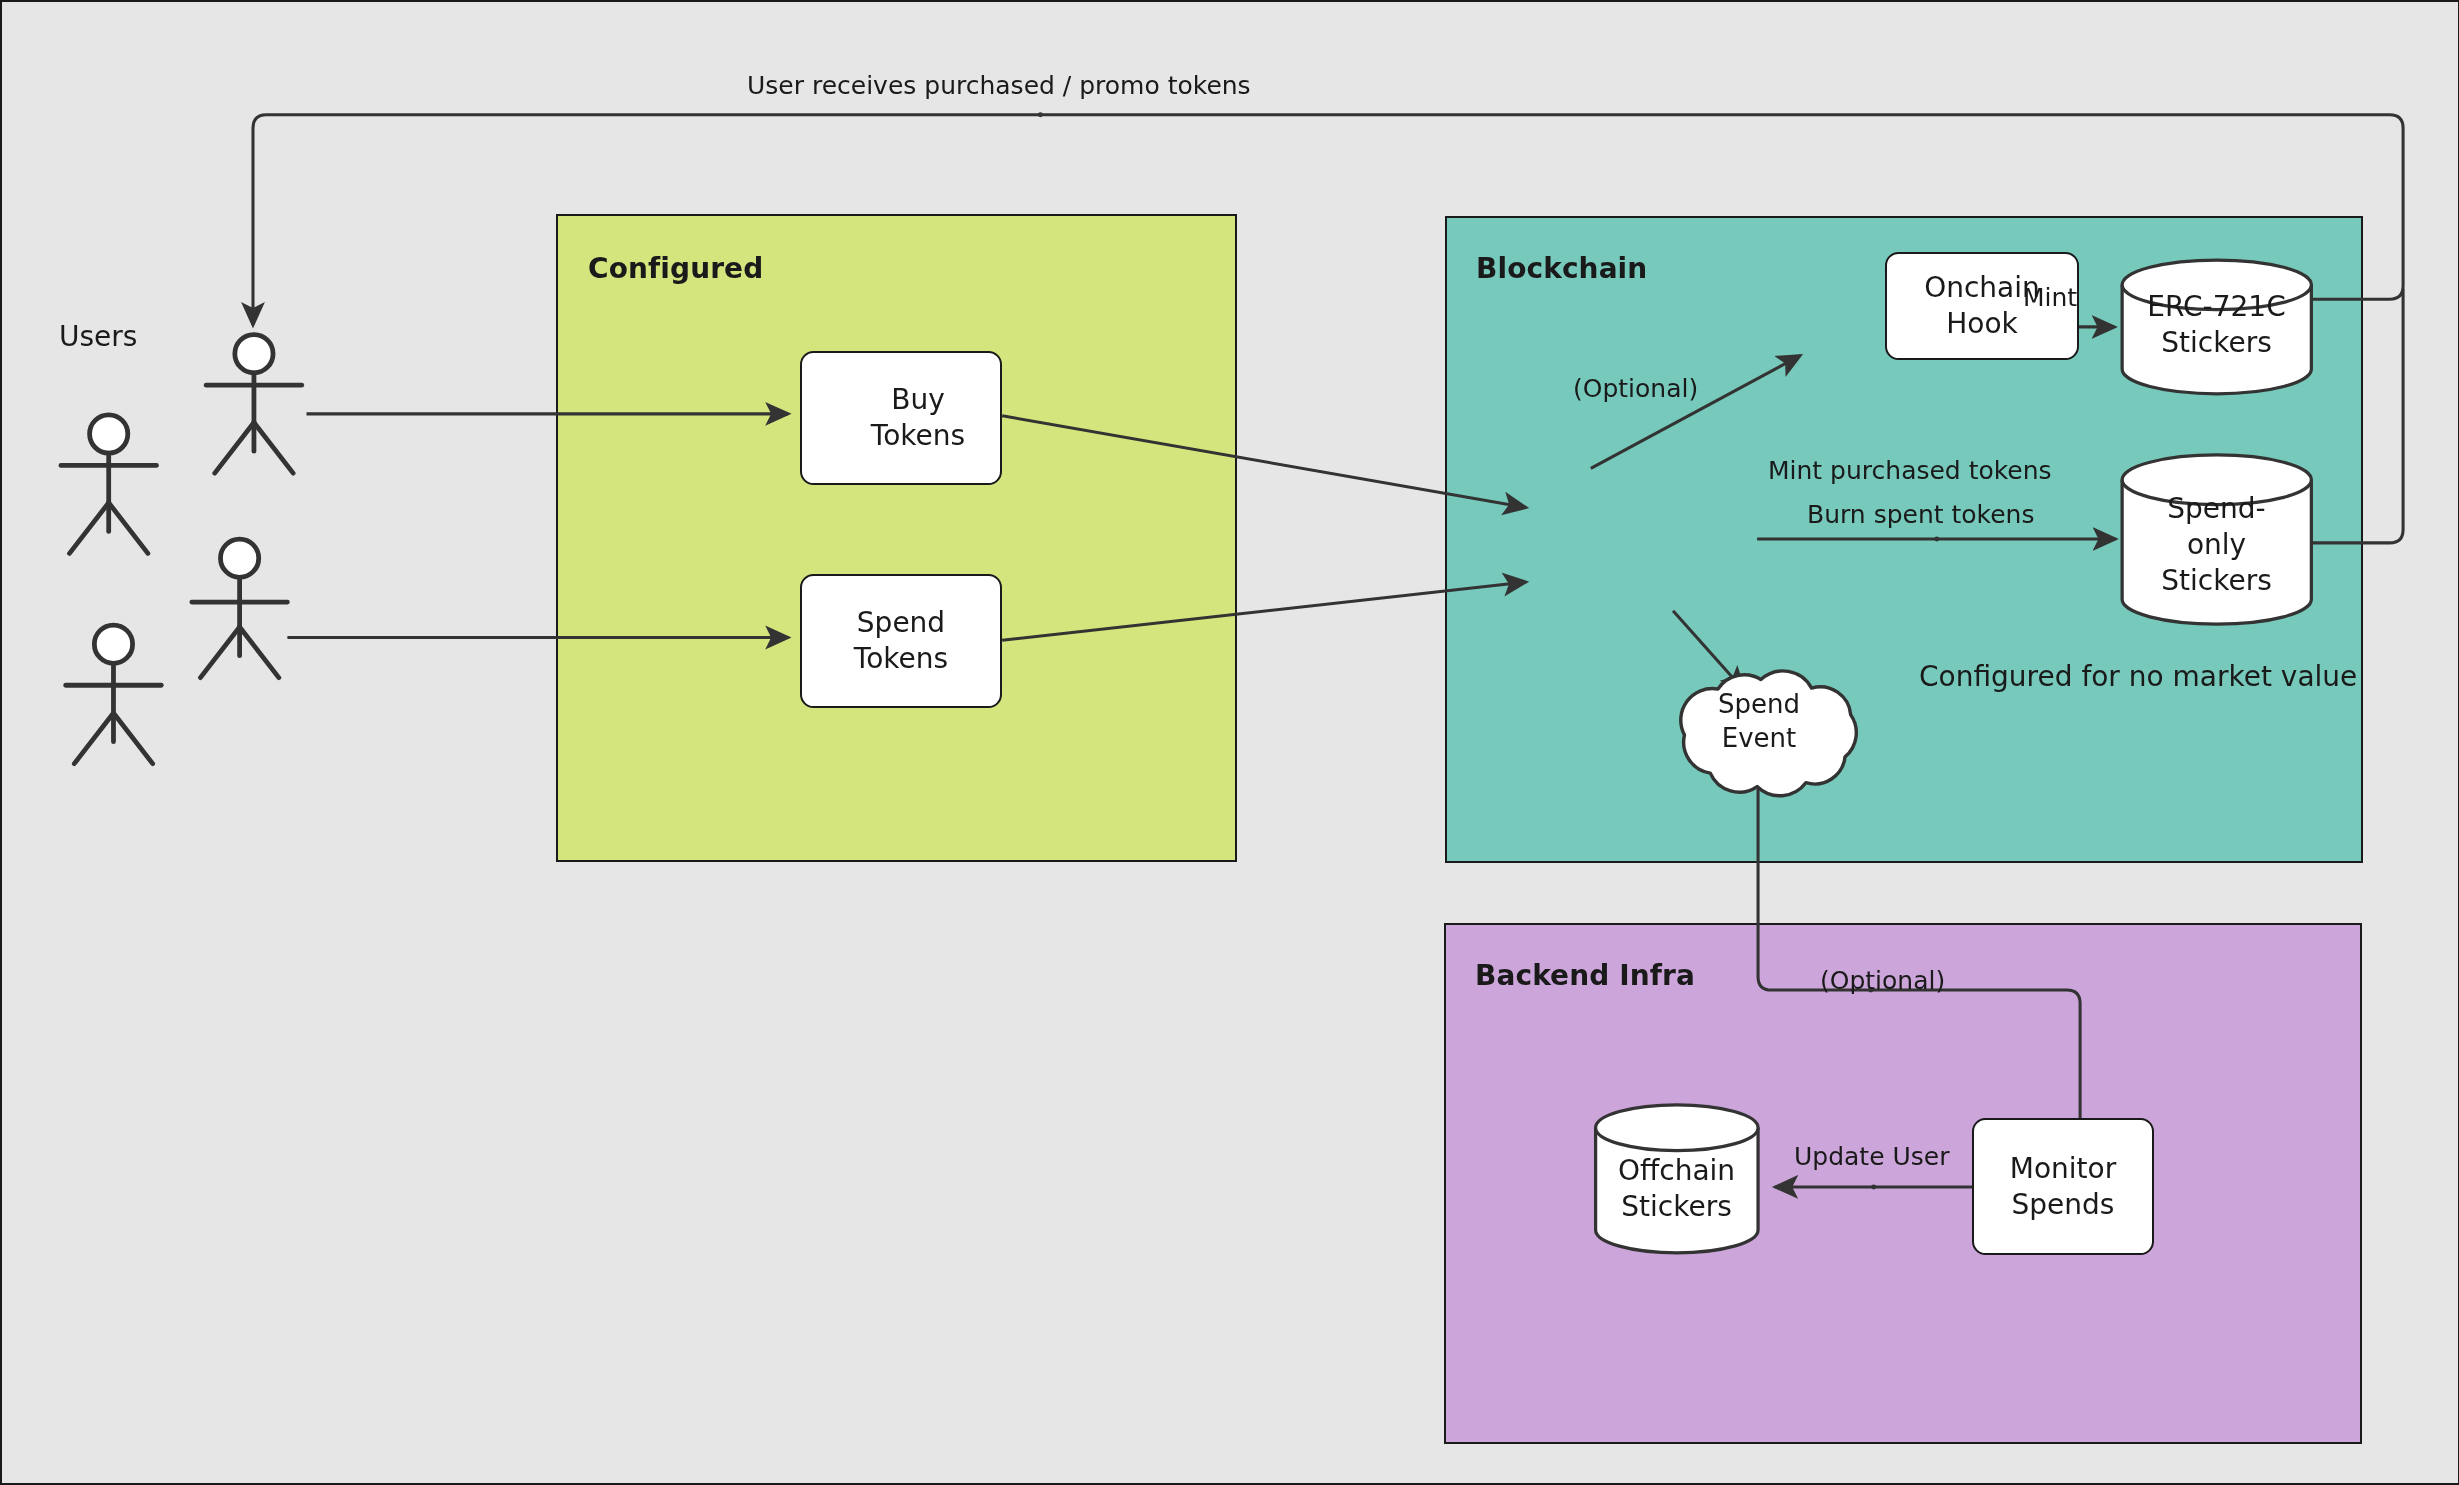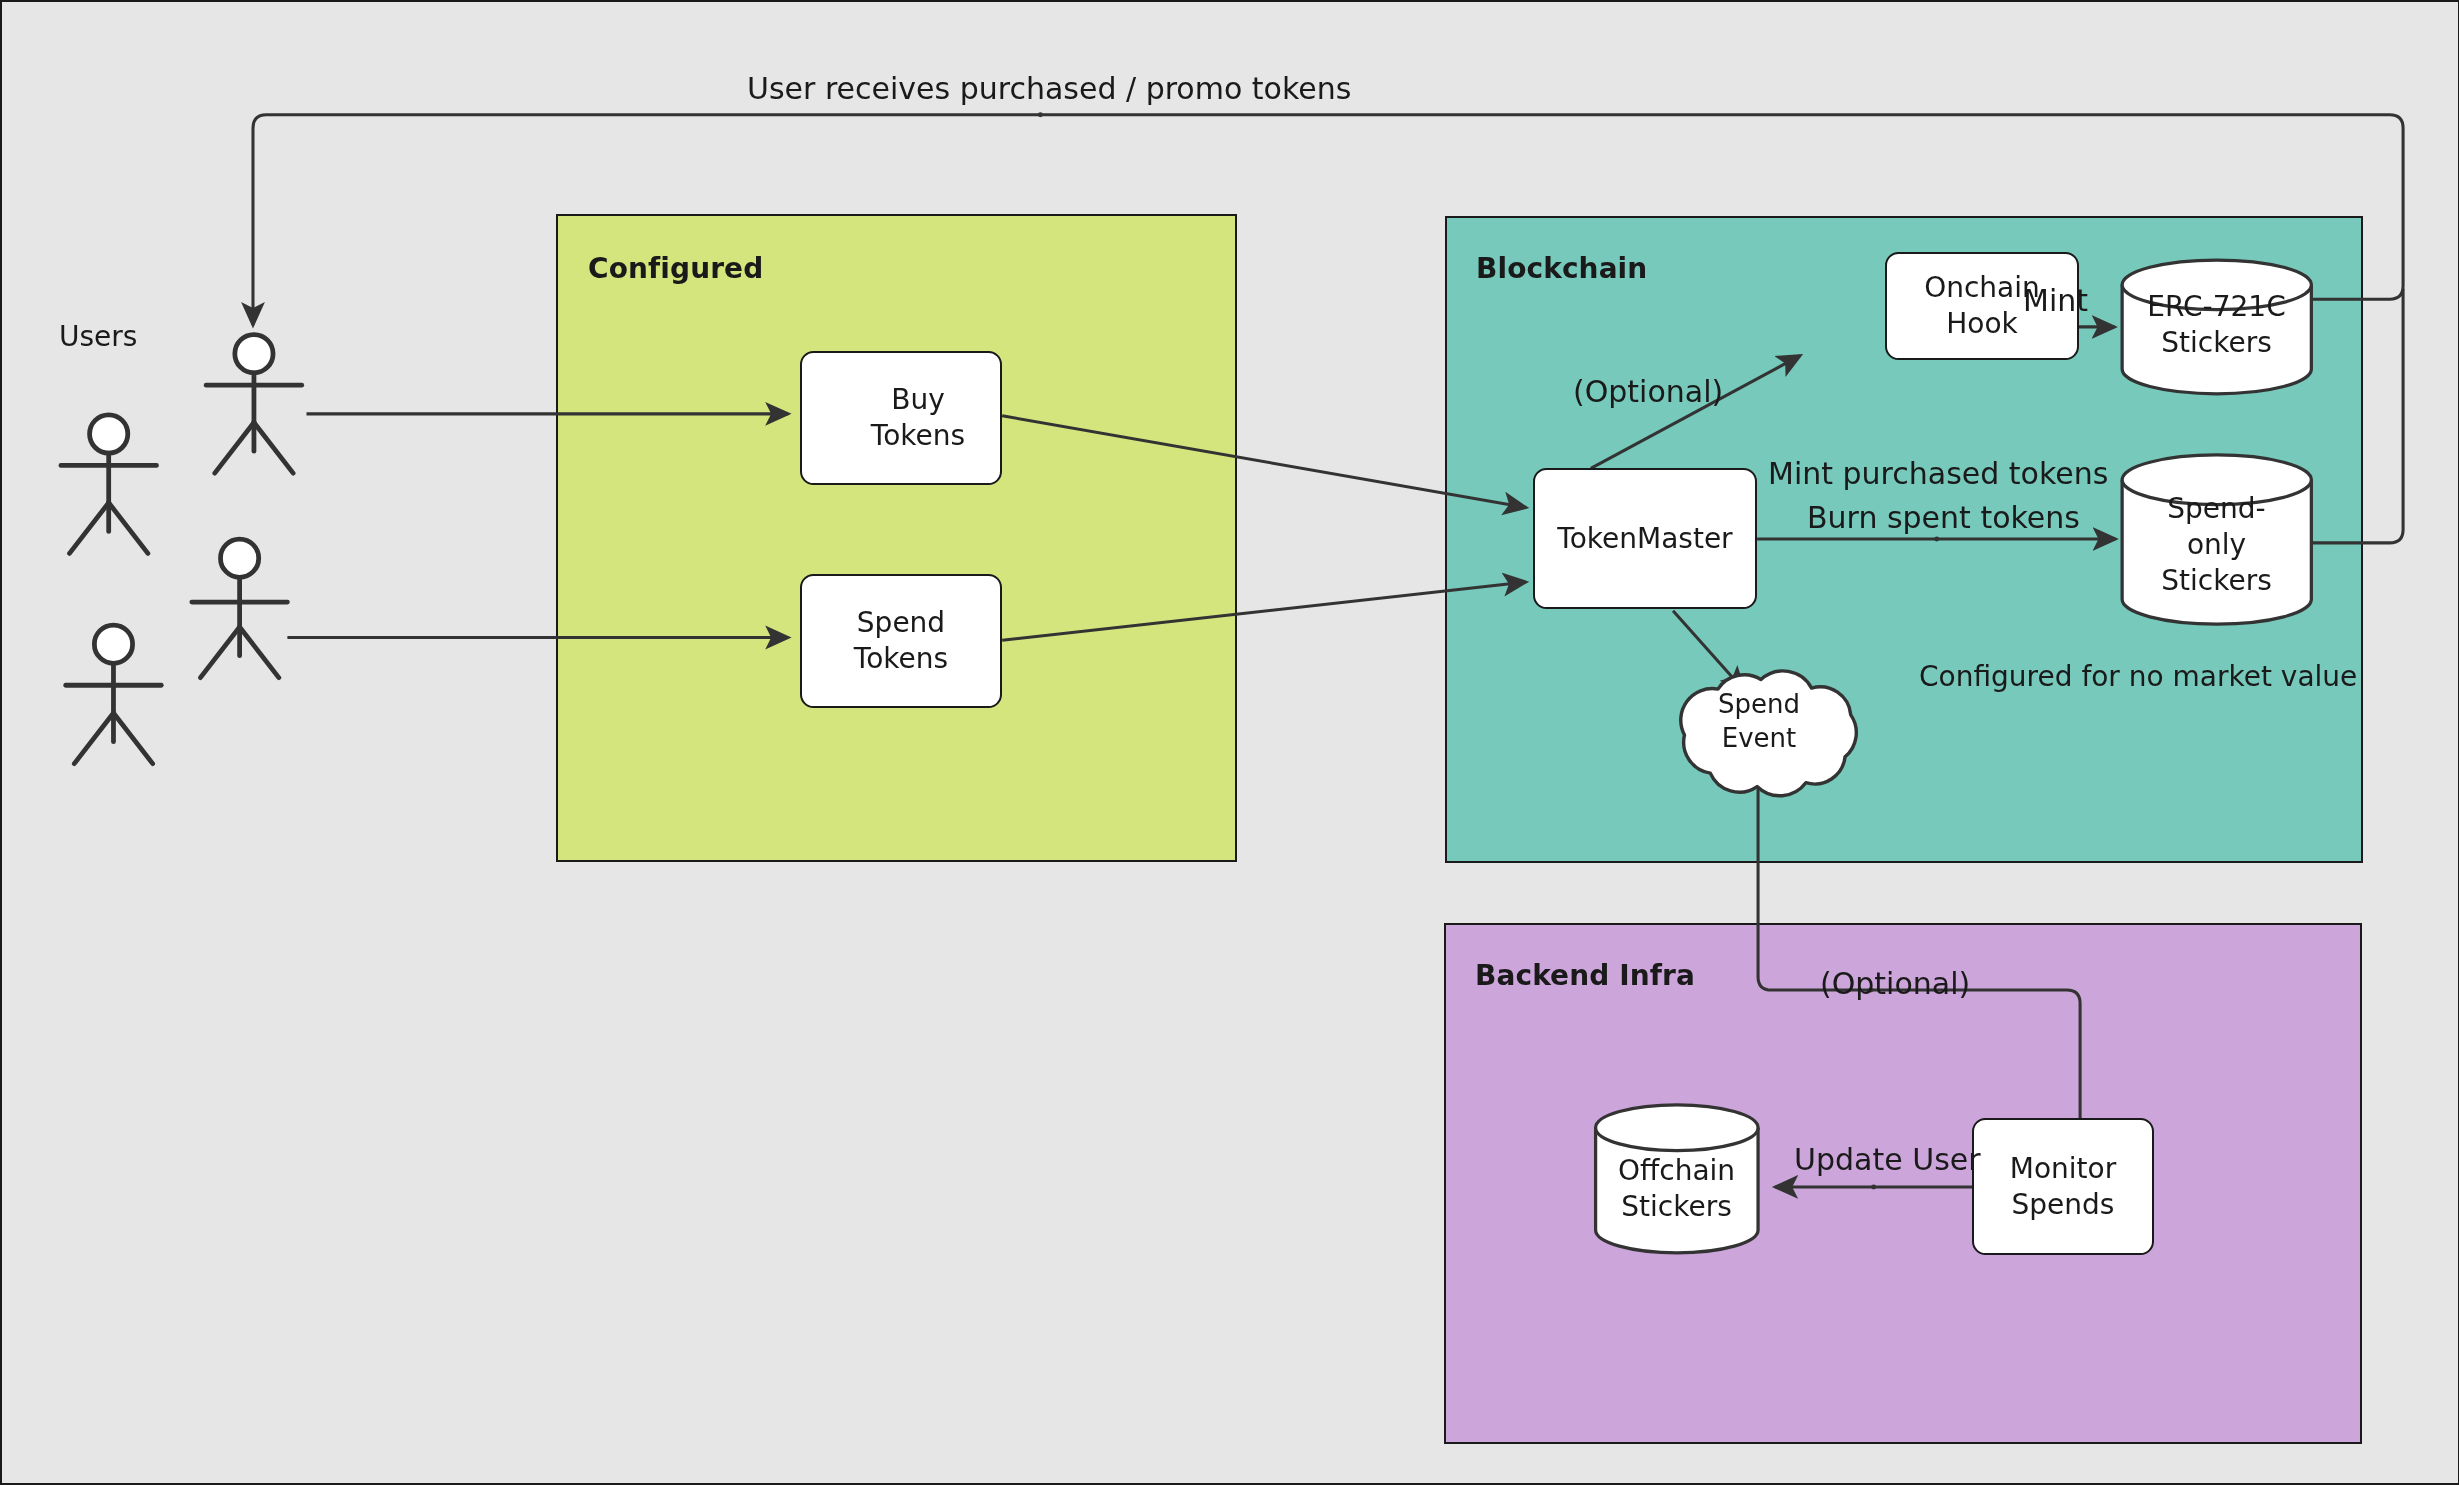--- a/index.html
+++ b/index.html
@@ -69,21 +69,21 @@
     width: 100%;
     text-align: center;
     font-size: 26px;
     color: #1a1a1a;
     line-height: 1.3;
     white-space: pre-line;
     pointer-events: none;
   }
   .edge-label {
     position: absolute;
-    font-size: 30px;
+    font-size: 25px;
     color: #1a1a1a;
     white-space: nowrap;
   }
   .plain-label {
     position: absolute;
     font-size: 28px;
     color: #1a1a1a;
     white-space: nowrap;
   }
 </style>
@@ -220,21 +220,20 @@
 
   <div class="node-box" style="left:798px; top:349px; width:202px; height:134px;padding-left:34px;">Buy
 Tokens</div>
 
   <div class="node-box" style="left:798px; top:572px; width:202px; height:134px;">Spend
 Tokens</div>
 
   <div class="node-box" style="left:1883px; top:250px; width:194px; height:108px;">Onchain
 Hook</div>
 
-  <div class="node-box" style="left:1531px; top:466px; width:224px; height:141px;">TokenMaster</div>
 
   <div class="node-box" style="left:1970px; top:1116px; width:182px; height:137px;text-align:center;">Monitor
 Spends</div>
 
   <div class="cyl-label" style="left:2120px; top:287px; width:189px;text-align:center;">ERC-721C
 Stickers</div>
 
   <div class="cyl-label" style="left:2120px; top:489px; width:189px;">Spend-
 only
 Stickers</div>

